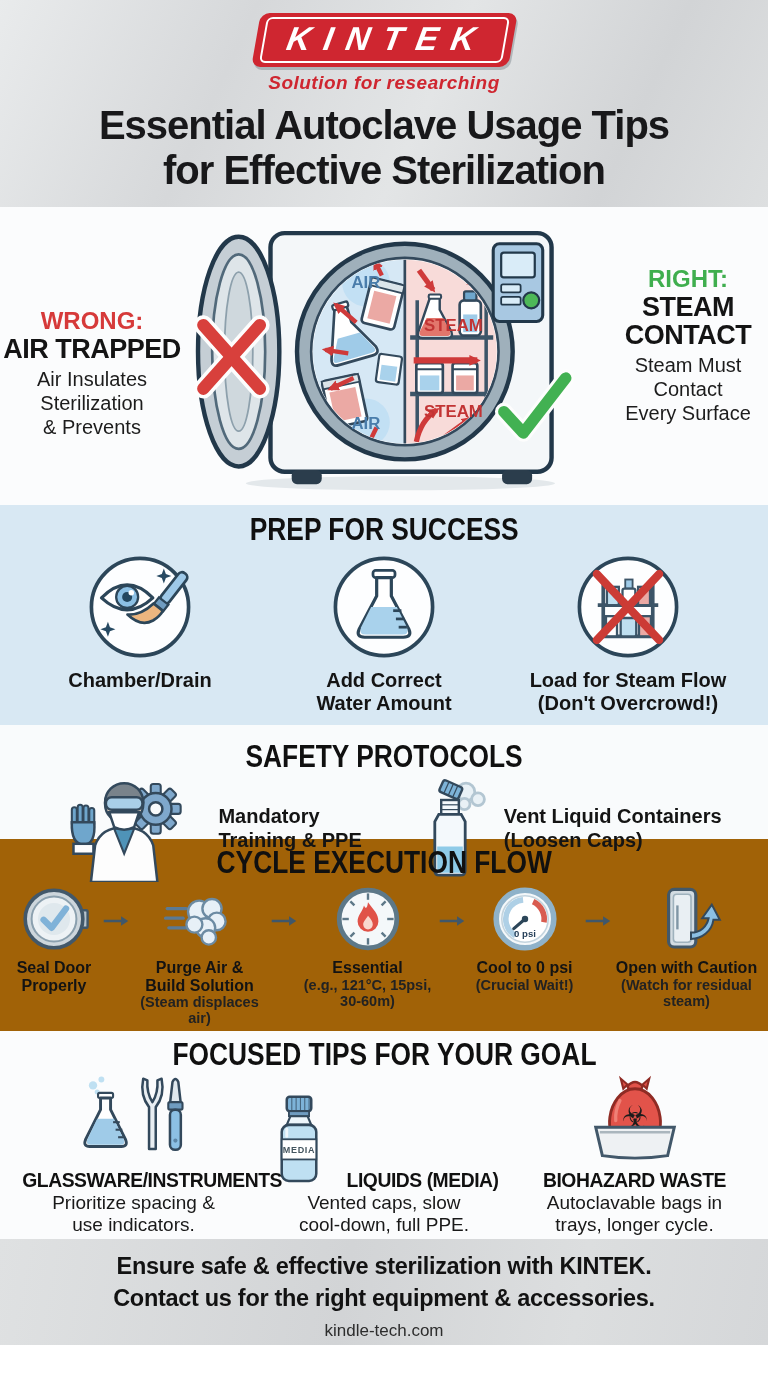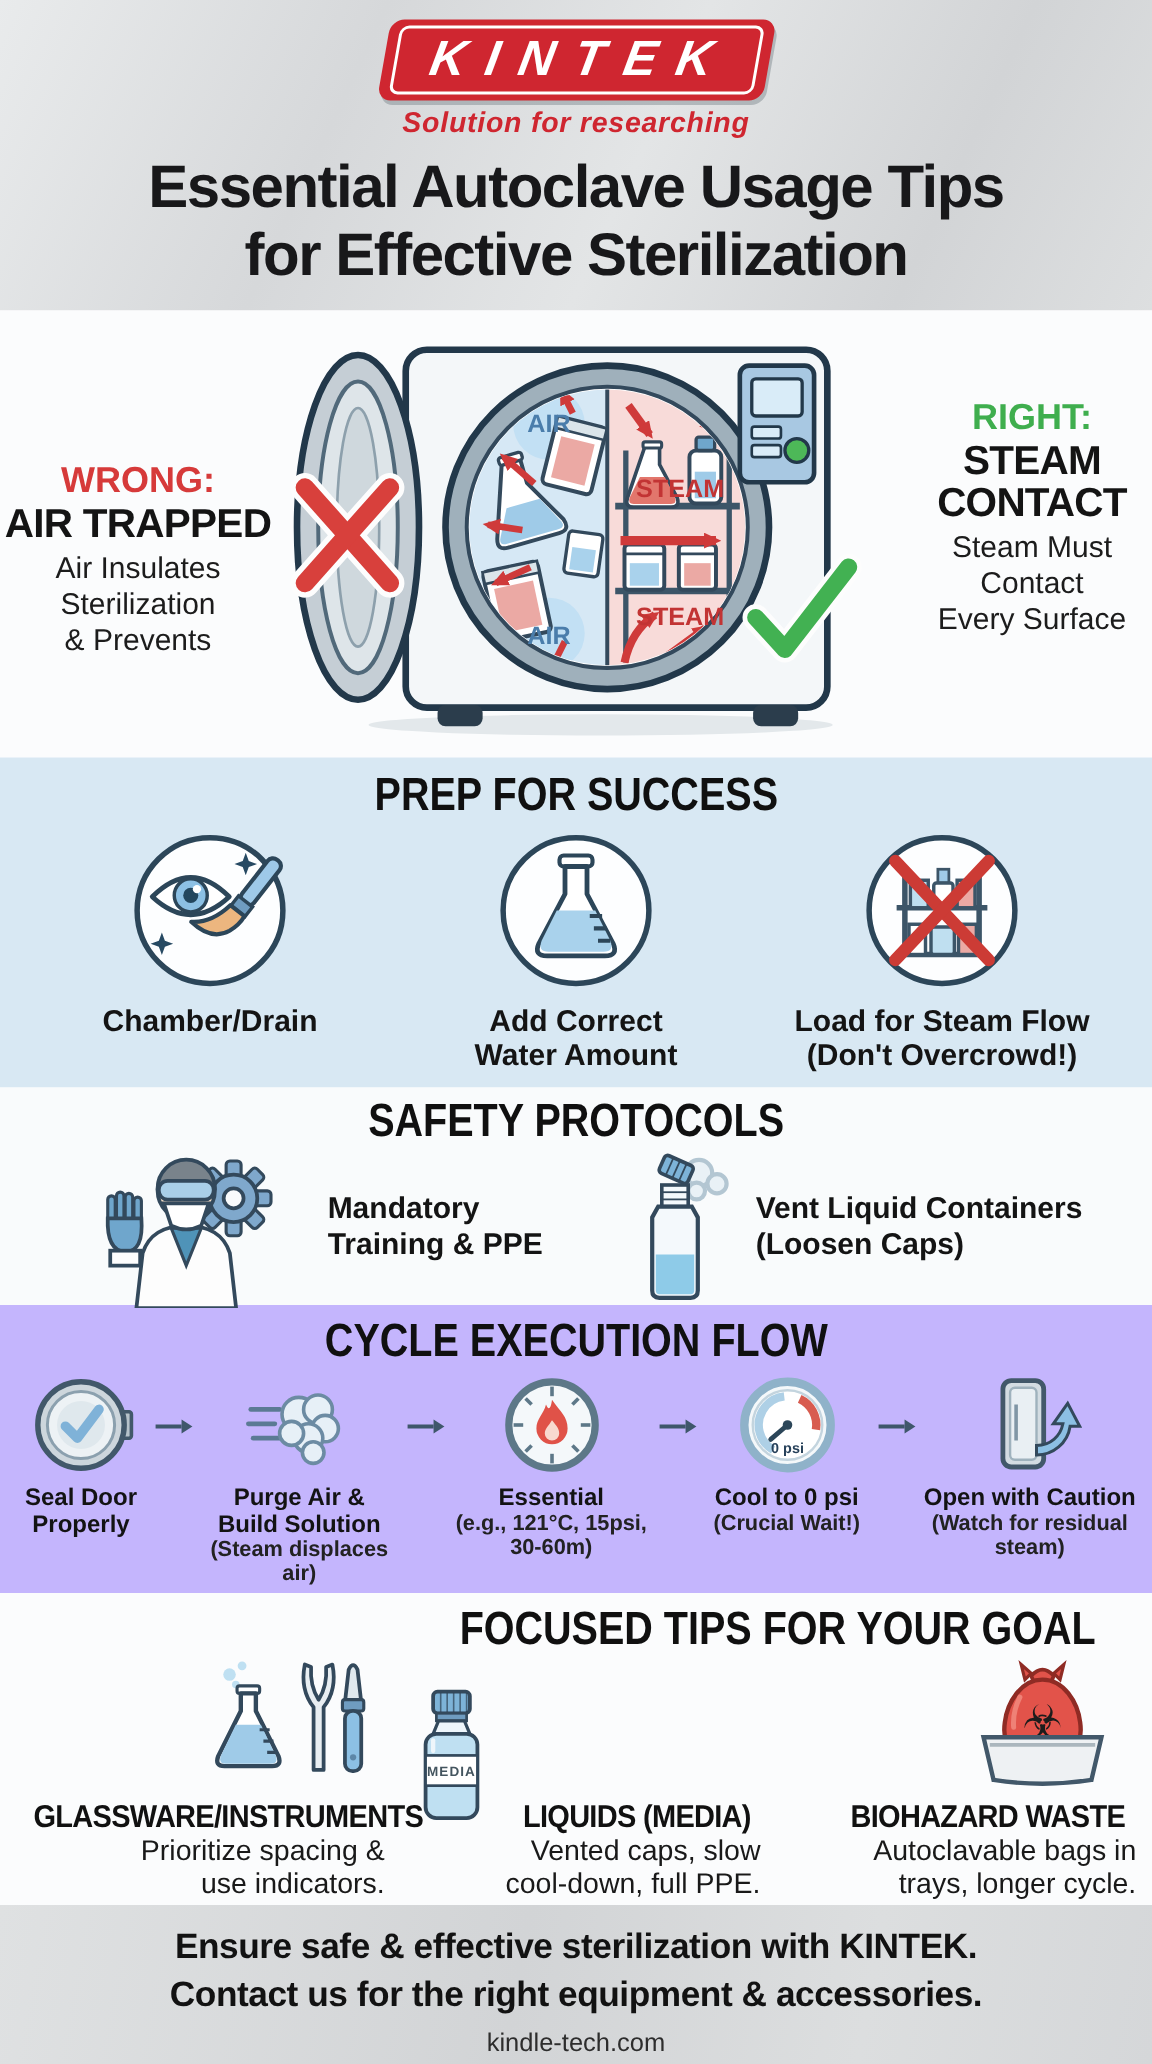--- a/index.html
+++ b/index.html
@@ -28,36 +28,36 @@
   .sec-heading{font-size:31px;font-weight:bold;color:#101010;line-height:1;}
   .cond{display:inline-block;transform:scaleX(.85);transform-origin:center;white-space:nowrap;}
   
   .sec-prep{height:220px;box-sizing:border-box;background:#d8e8f3;text-align:center;padding-top:9px;}
   .prep-row{display:flex;justify-content:space-evenly;margin-top:7px;padding:0 14px;}
   .prep-item{width:236px;}
   .prep-item svg{width:110px;height:110px;}
   .caption{font-size:20px;font-weight:bold;color:#141414;line-height:1.15;margin-top:3px;}
   .caption span{display:block;}
   
-  .sec-safety{height:145px;box-sizing:border-box;background:#f9fbfc;text-align:center;padding-top:6px;}
+  .sec-safety{height:114px;box-sizing:border-box;background:#f9fbfc;text-align:center;padding-top:16px;}
   .safety-row{display:flex;justify-content:center;align-items:center;gap:48px;margin-top:2px;}
   .safety-item{display:flex;align-items:center;gap:14px;text-align:left;}
   .safety-text{font-size:20px;font-weight:bold;line-height:1.22;color:#141414;}
   .safety-text span{display:block;}
   
-  .sec-cycle{height:192px;box-sizing:border-box;background:#c4b5fd;text-align:center;padding-top:8px;}
+  .sec-cycle{height:192px;box-sizing:border-box;background:#a16207;text-align:center;padding-top:8px;}
   .cycle-row{display:flex;justify-content:center;align-items:flex-start;margin-top:5px;}
   .cycle-step{display:flex;flex-direction:column;align-items:center;}
   .cycle-step svg{width:72px;height:72px;}
   .flow-arrow{margin-top:30px;}
   .step-title{font-size:16px;font-weight:bold;line-height:1.1;margin-top:4px;color:#131313;}
   .step-title span,.step-sub span{display:block;}
   .step-sub{font-size:14.5px;font-weight:bold;color:#222;line-height:1.12;}
   
-  .sec-focus{height:208px;box-sizing:border-box;background:#fbfcfd;text-align:right;padding-top:8px;}
+  .sec-focus{height:208px;box-sizing:border-box;background:#fbfcfd;text-align:center;padding-top:8px;}
   .focus-row{display:flex;justify-content:space-evenly;align-items:flex-end;margin-top:2px;padding:0 6px;}
   .focus-item{width:246px;}
   .focus-title{font-size:21px;font-weight:bold;letter-spacing:-.5px;color:#111;white-space:nowrap;
                display:inline-block;transform:scaleX(.92);}
   .focus-desc{font-size:19px;line-height:1.17;color:#191919;}
   .focus-desc span{display:block;}
   
   .sec-footer{height:106px;box-sizing:border-box;text-align:center;padding-top:12px;
     background:linear-gradient(100deg,#dfe1e2 0%,#d2d4d6 45%,#dcdedf 75%,#d5d7d9 100%);}
   .footer-line{font-size:23.5px;font-weight:bold;color:#121212;line-height:1.35;letter-spacing:-.3px;}

